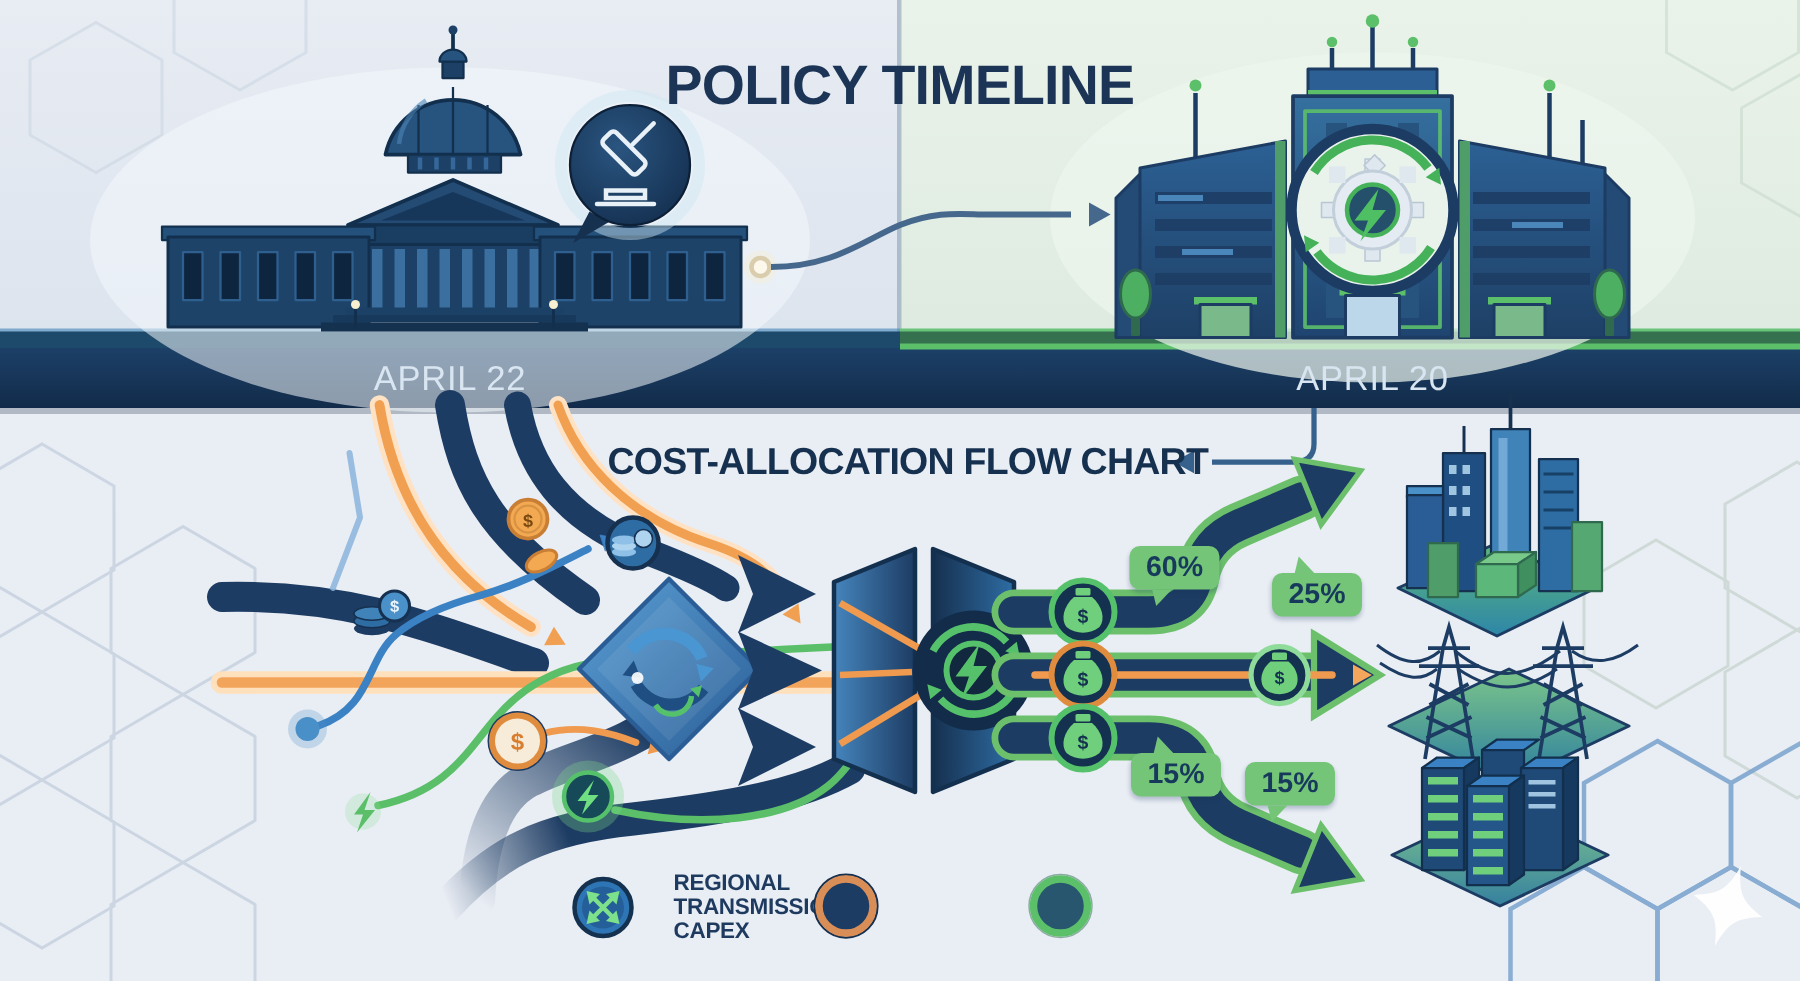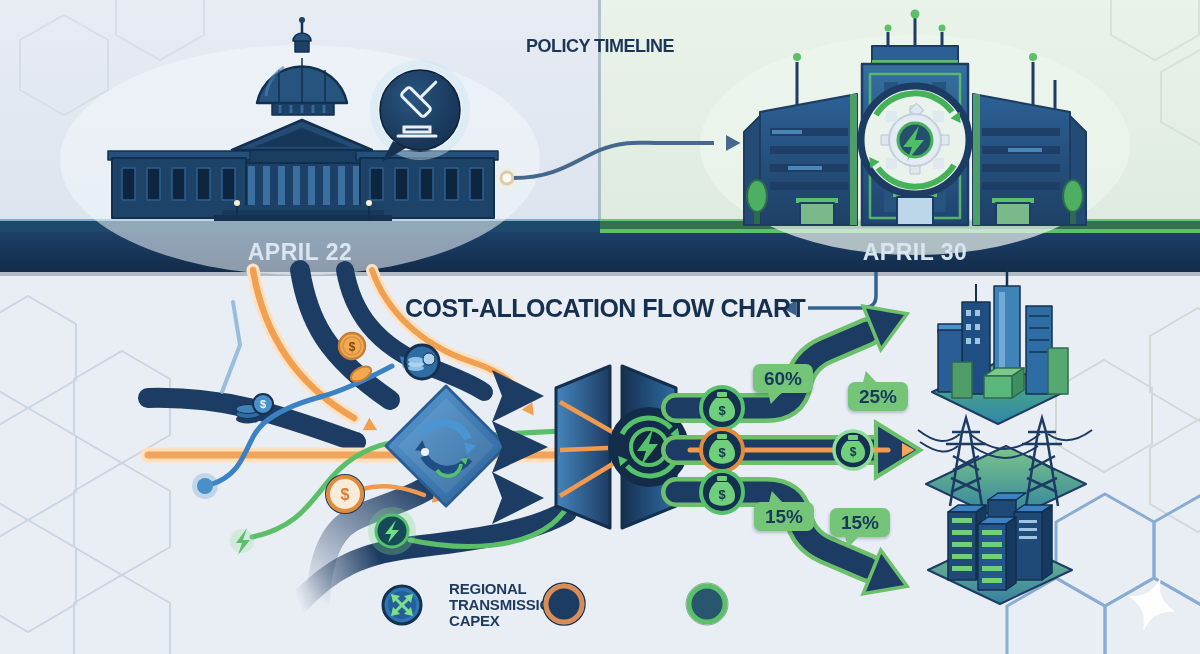--- a/index.html
+++ b/index.html
@@ -2,24 +2,24 @@
 <html><head>
 <meta charset="utf-8">
 <style>
   html,body{margin:0;padding:0;background:#dfe5ee;}
   .canvas{position:relative;width:1200px;height:654px;overflow:hidden;
           font-family:"Liberation Sans",sans-serif;background:#e9edf4;}
   .scene{position:absolute;left:0;top:0;width:1200px;height:654px;
          font-family:"Liberation Sans",sans-serif;}
   .ttl{position:absolute;font-weight:bold;color:#1c3557;letter-spacing:-0.5px;
        text-align:center;white-space:nowrap;}
-  .policy-title{left:400px;top:36px;width:400px;font-size:18px;}
+  .policy-title{left:400px;top:36px;width:400px;font-size:37px;}
   .flow-title{left:405px;top:294px;width:400px;font-size:25px;color:#16304f;}
   .date{position:absolute;top:239px;width:200px;text-align:center;
-        font-size:23px;font-weight:bold;color:#d9e6f2;letter-spacing:0.5px;}
+        font-size:23px;font-weight:normal;color:#d9e6f2;letter-spacing:0.5px;}
   .date-left{left:200px;}
   .date-right{left:815px;}
   .pct{position:absolute;transform:translateX(-50%);background:#74c577;
        color:#173a5c;font-weight:bold;font-size:19px;line-height:1;
        padding:5px 11px;border-radius:7px;box-shadow:0 2px 3px rgba(20,50,90,.25);}
   .pct::after{content:"";position:absolute;width:0;height:0;
        border-left:5px solid transparent;border-right:8px solid transparent;}
   .tail-bottom::after{top:100%;left:14px;border-top:11px solid #74c577;transform:skewX(-12deg);}
   .tail-top::after{bottom:100%;left:14px;border-bottom:11px solid #74c577;transform:skewX(12deg);}
   .pct-60{left:783px;top:364px;}
@@ -584,21 +584,21 @@
         <rect x="982" y="578" width="20" height="5"></rect>
           </g>
     </g>
   </g>
 
   <path transform="rotate(18 1152 604)" fill="#ffffff" opacity="0.92" d="M 1152,576 C 1156,594 1160,598 1176,604 C 1160,610 1156,614 1152,632 C 1148,614 1144,610 1128,604 C 1144,598 1148,594 1152,576 Z"></path>
 </svg>
 
 <div class="ttl policy-title">POLICY TIMELINE</div>
 <div class="date date-left">APRIL 22</div>
-<div class="date date-right">APRIL 30</div>
+<div class="date date-right">APRIL 20</div>
 <div class="ttl flow-title">COST-ALLOCATION FLOW CHART</div>
 
 <div class="pct pct-60 tail-bottom">60%</div>
 <div class="pct pct-25 tail-top">25%</div>
 <div class="pct pct-15a tail-top">15%</div>
 <div class="pct pct-15b tail-bottom">15%</div>
 
 <div class="legend-item li-1">
   <svg class="legend-icon" viewBox="-23 -23 46 46">
     <circle r="19" fill="#2e75b6" stroke="#14324f" stroke-width="3"></circle>

